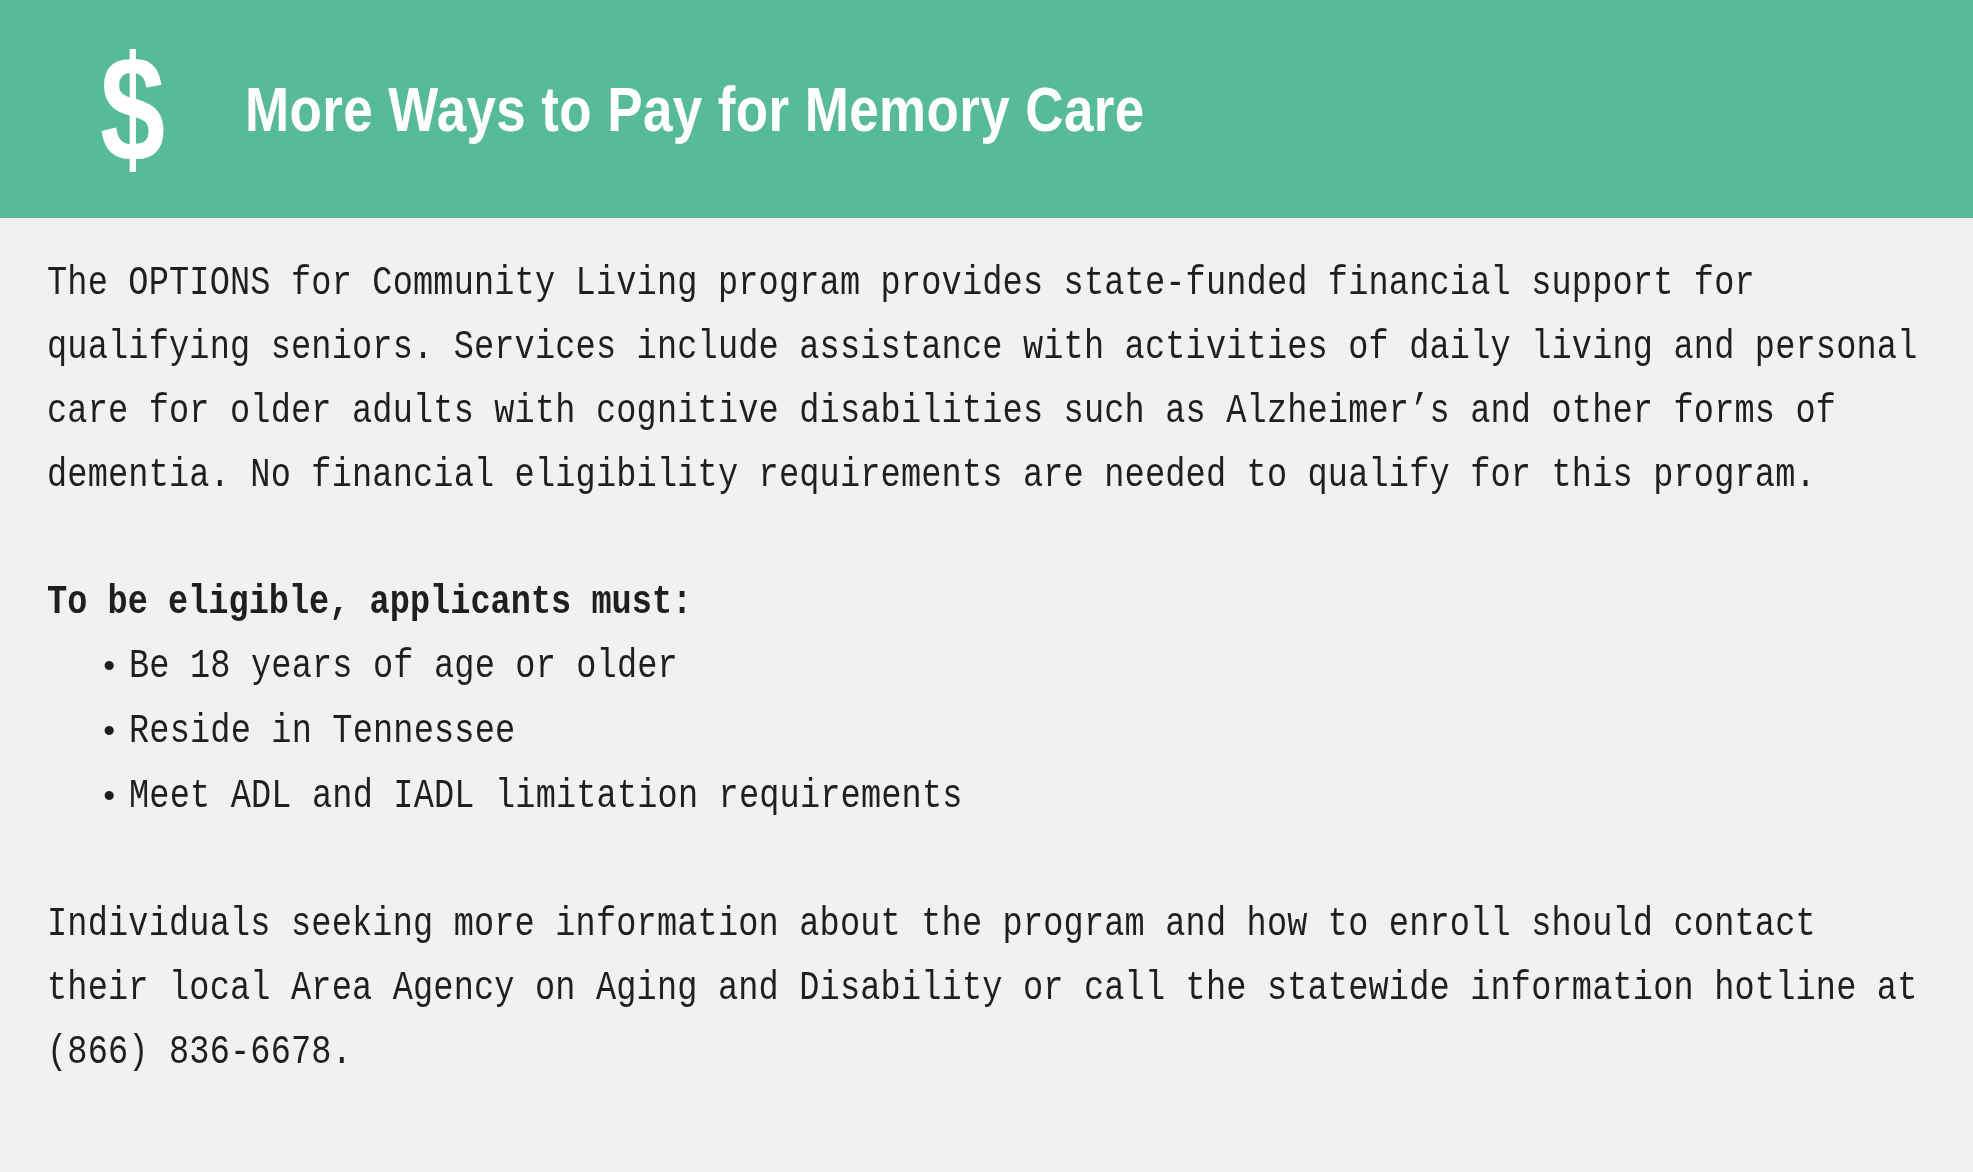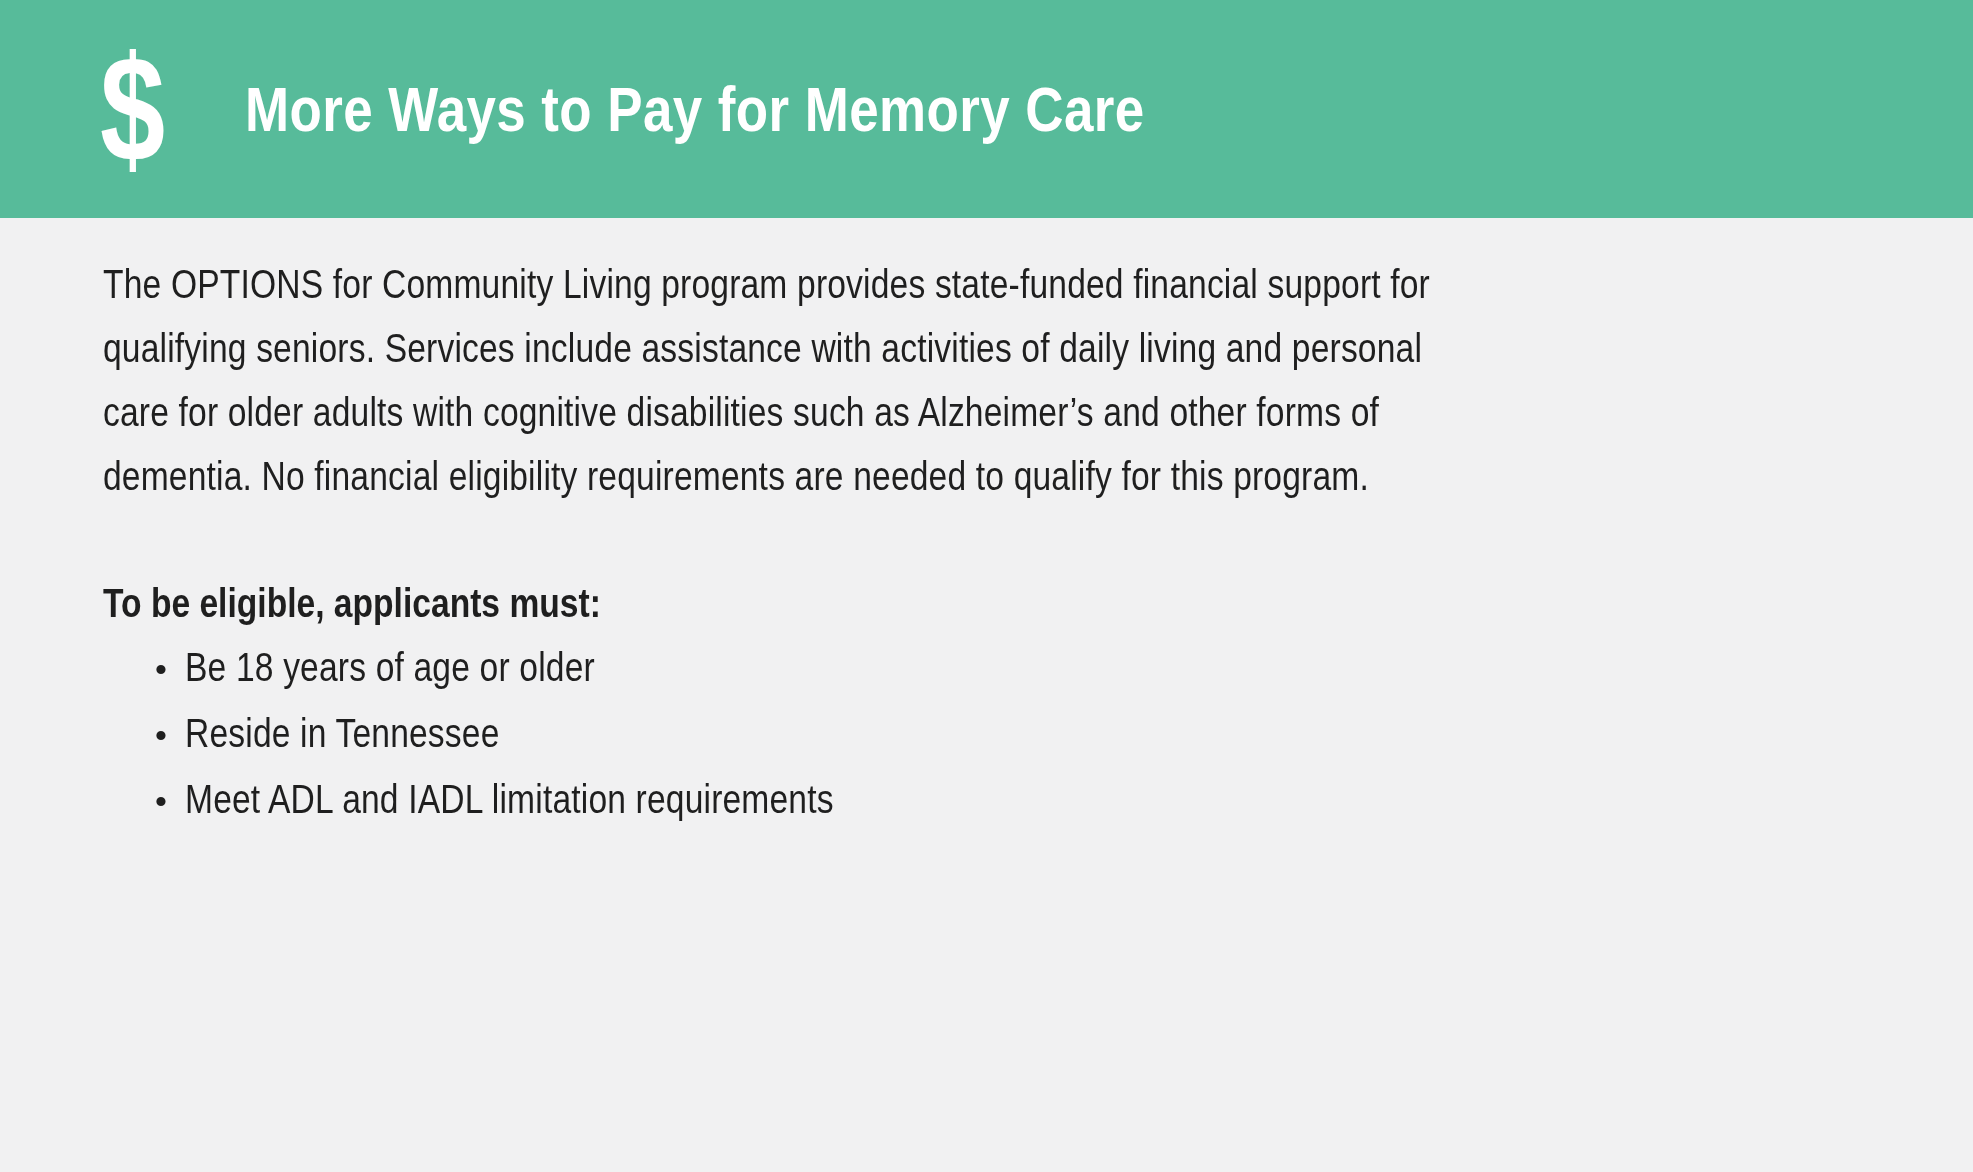--- a/index.html
+++ b/index.html
@@ -43,21 +43,22 @@
     font-size: 63px;
     font-weight: bold;
     color: #ffffff;
     white-space: nowrap;
     transform: scaleX(0.84);
     transform-origin: left center;
     letter-spacing: 0.5px;
   }
   
   .content {
-    padding: 34px 110px 0 103px;
+    padding: 34px 110px 0 47px;
+    font-family: Liberation Mono, monospace;
   }
   .line {
     font-size: 40px;
     line-height: 64px;
     white-space: nowrap;
     transform: scaleX(0.84);
     transform-origin: left center;
     letter-spacing: 0.2px;
   }
   .block {
@@ -119,15 +120,20 @@
       <div class="bullet-row">
         <span class="bullet-marker">•</span>
         <span class="bullet-text">Reside in Tennessee</span>
       </div>
       <div class="bullet-row">
         <span class="bullet-marker">•</span>
         <span class="bullet-text">Meet ADL and IADL limitation requirements</span>
       </div>
     </div>
 
+    <div class="block">
+      <div class="line">Individuals seeking more information about the program and how to enroll should contact</div>
+      <div class="line">their local Area Agency on Aging and Disability or call the statewide information hotline at</div>
+      <div class="line">(866) 836-6678.</div>
+    </div>
 
   </div>
 </div>
 
 </body></html>

